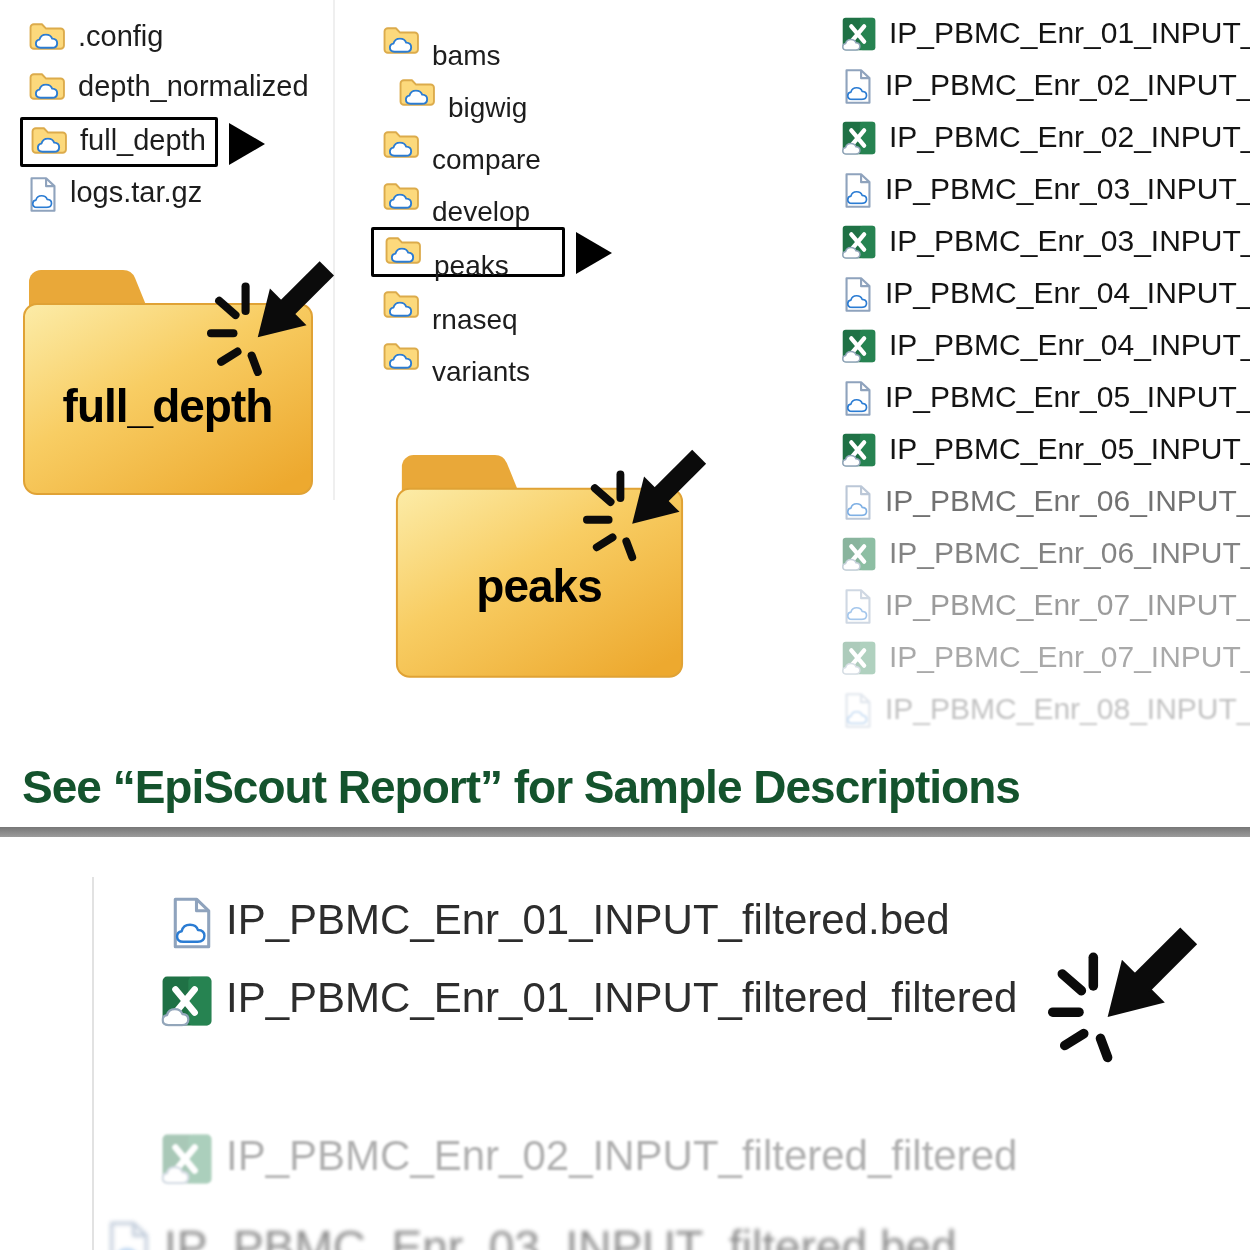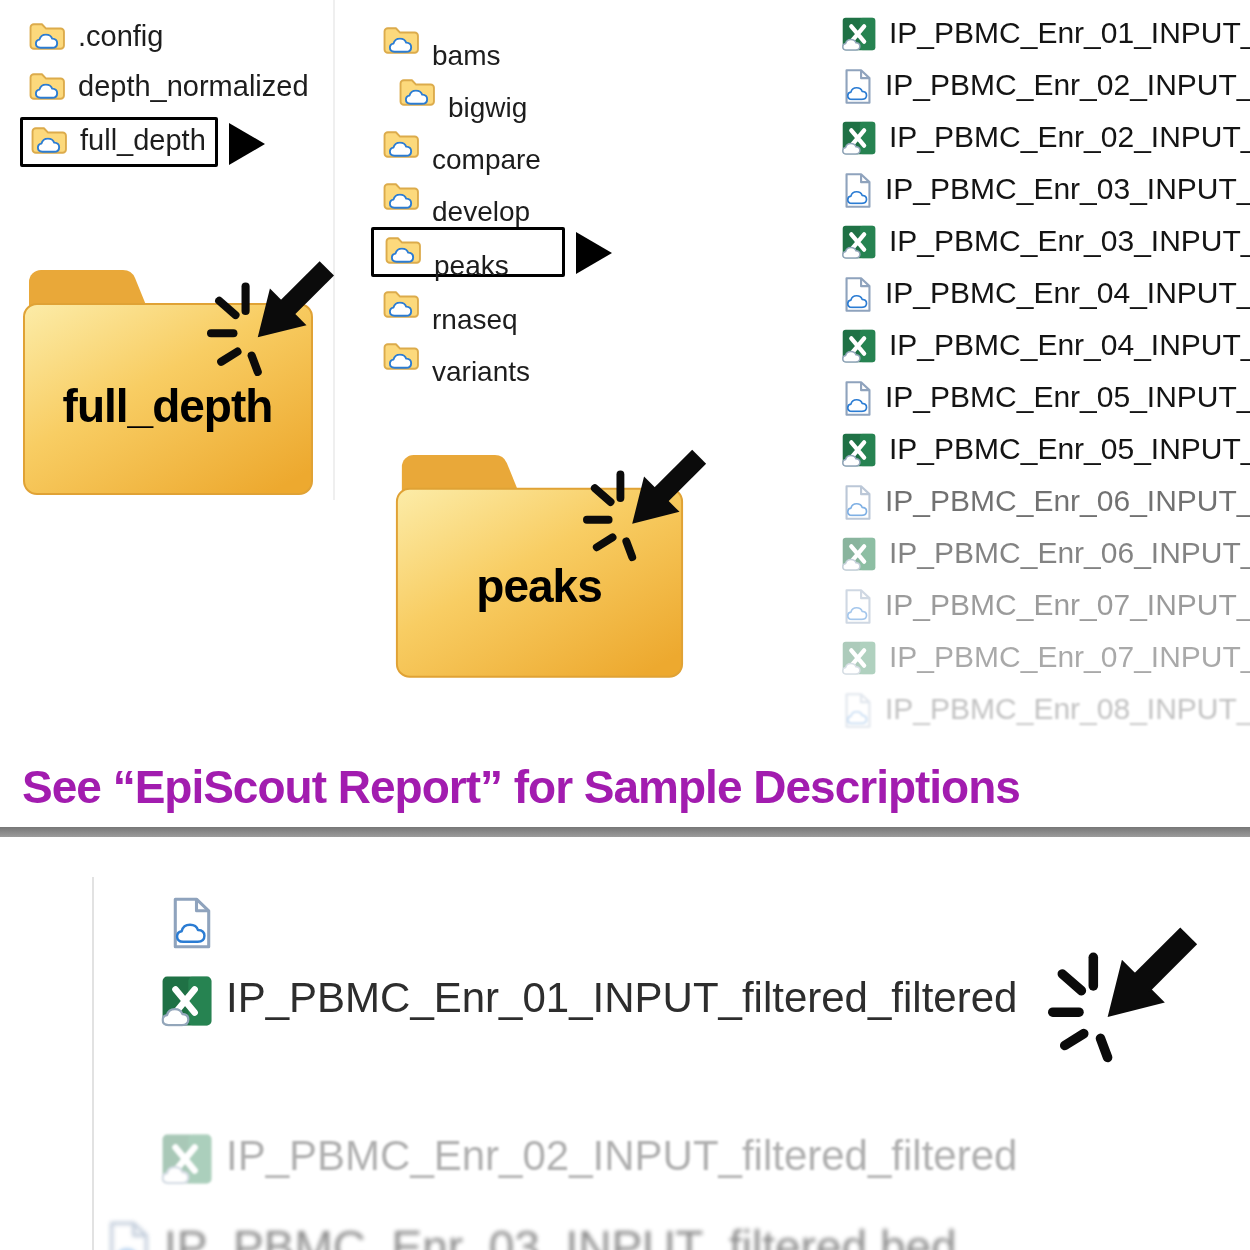--- a/index.html
+++ b/index.html
@@ -17,21 +17,21 @@
   .selbox{ position:absolute; border:3px solid #000; border-radius:2px; background:transparent; }
   .tri{ position:absolute; }
   .fcard{ position:absolute; }
   .fcard-lbl{
     position:absolute; left:0; width:100%; text-align:center;
     font-weight:bold; font-size:46px; color:#000; letter-spacing:-1px;
   }
   .cursor{ position:absolute; }
   .caption{
     position:absolute; left:22px; top:760px;
-    font-size:46px; font-weight:bold; color:#a21caf; white-space:nowrap; letter-spacing:-1px;
+    font-size:46px; font-weight:bold; color:#14532d; white-space:nowrap; letter-spacing:-1px;
   }
   .divider{
     position:absolute; left:0; top:827px; width:1250px; height:10px;
     background:linear-gradient(#777, #9c9c9c);
   }
   .vline{ position:absolute; background:#e2e2e2; }
 </style>
 </head>
 <body>
 
@@ -120,20 +120,26 @@
         <use href="#ic-folder-sm" width="100%" height="100%"></use>
       </svg>
     <span class="lbl s29">depth_normalized</span>
   </div>
   <div class="fitem" style="left:30px;top:124px">
     <svg width="38" height="32">
         <use href="#ic-folder-sm" width="100%" height="100%"></use>
       </svg>
     <span class="lbl s29">full_depth</span>
   </div>
+  <div class="fitem" style="left:28px;top:176px">
+    <svg width="30" height="37">
+        <use href="#ic-file" width="100%" height="100%"></use>
+      </svg>
+    <span class="lbl s29">logs.tar.gz</span>
+  </div>
 
   <svg class="tri" style="left:227px;top:121px" width="40" height="46">
       <use href="#ic-tri" width="100%" height="100%"></use>
     </svg>
 
   <div class="fcard" style="left:15px;top:252px;width:305px;height:248px">
     <svg width="305" height="248">
         <use href="#ic-folder-big" width="100%" height="100%"></use>
       </svg>
     <div class="fcard-lbl" style="top:127px">full_depth</div>
@@ -286,20 +292,21 @@
     <span class="lbl s30">IP_PBMC_Enr_08_INPUT_filt</span>
   </div>
 
   <div class="caption">See “EpiScout Report” for Sample Descriptions</div>
   <div class="divider"></div>
 
   <div class="fitem" style="left:170px;top:896px">
     <svg width="44" height="54">
         <use href="#ic-file" width="100%" height="100%"></use>
       </svg>
+    <span class="lbl s42">IP_PBMC_Enr_01_INPUT_filtered.bed</span>
   </div>
   <div class="fitem" style="left:160px;top:974px">
     <svg width="54" height="54">
         <use href="#ic-excel" width="100%" height="100%"></use>
       </svg>
     <span class="lbl s42">IP_PBMC_Enr_01_INPUT_filtered_filtered</span>
   </div>
   <div class="fitem" style="left:160px;top:1132px;opacity:.38;filter:blur(1.2px)">
     <svg width="54" height="54">
         <use href="#ic-excel" width="100%" height="100%"></use>

